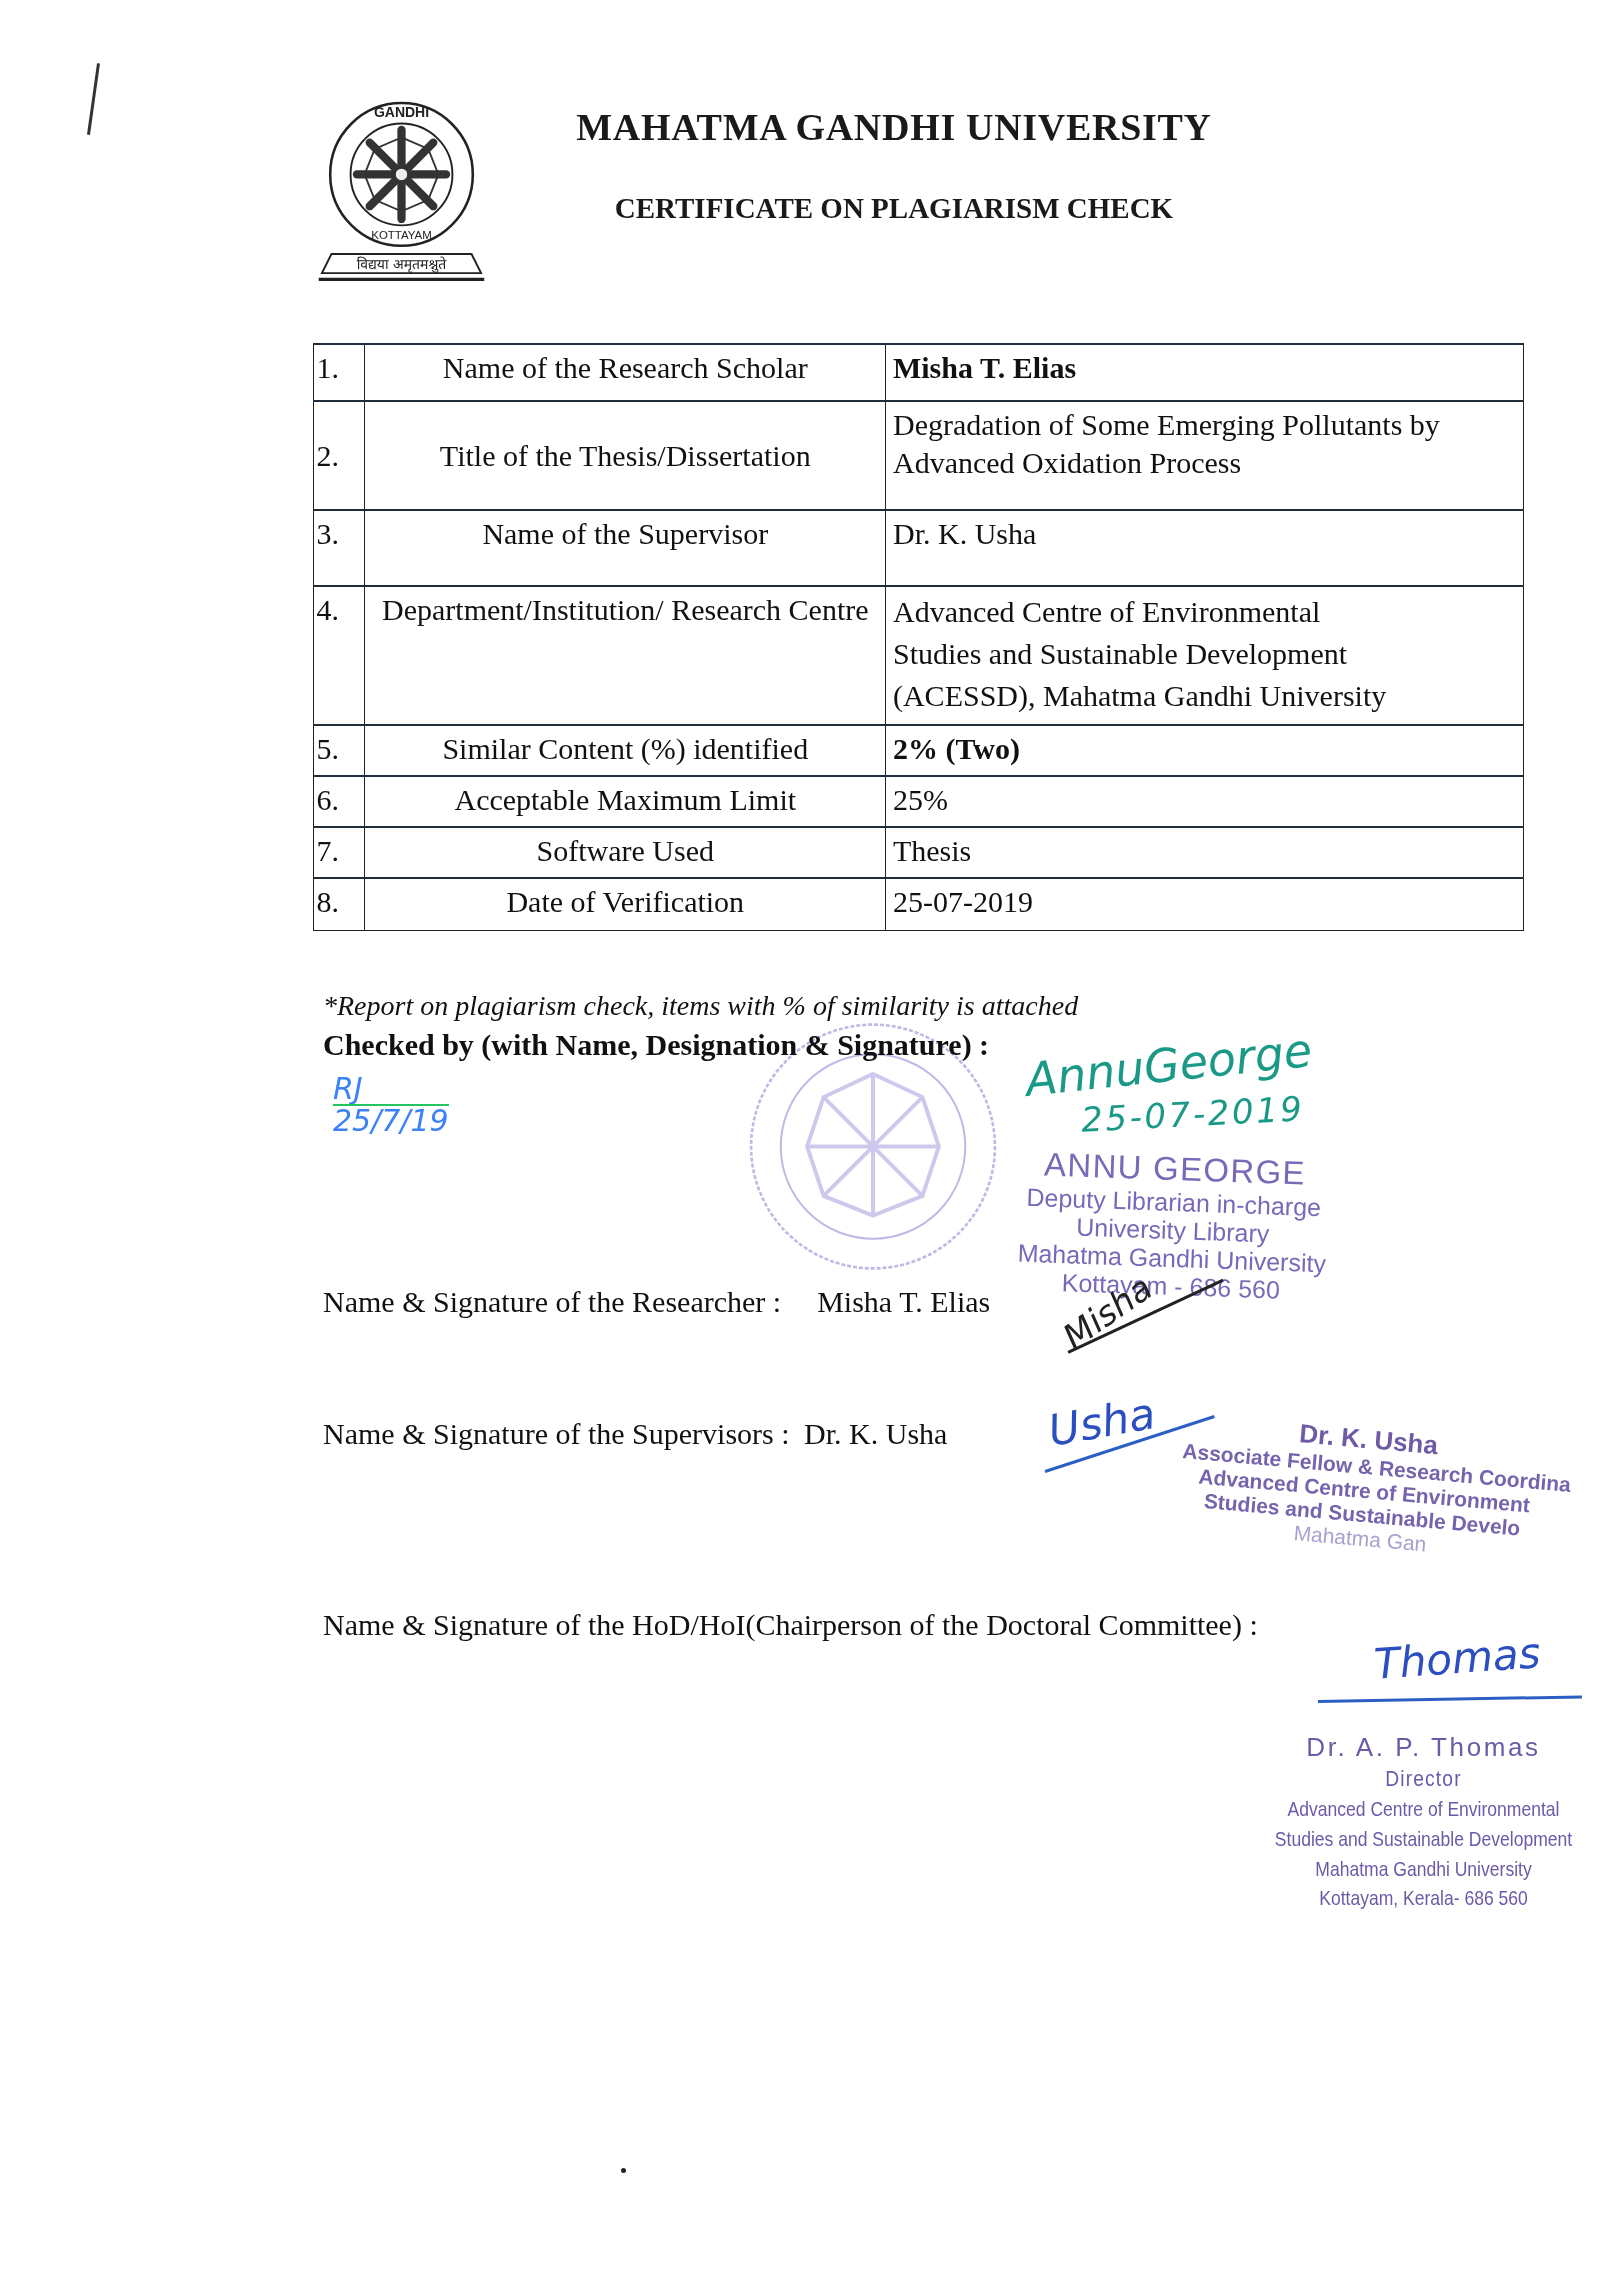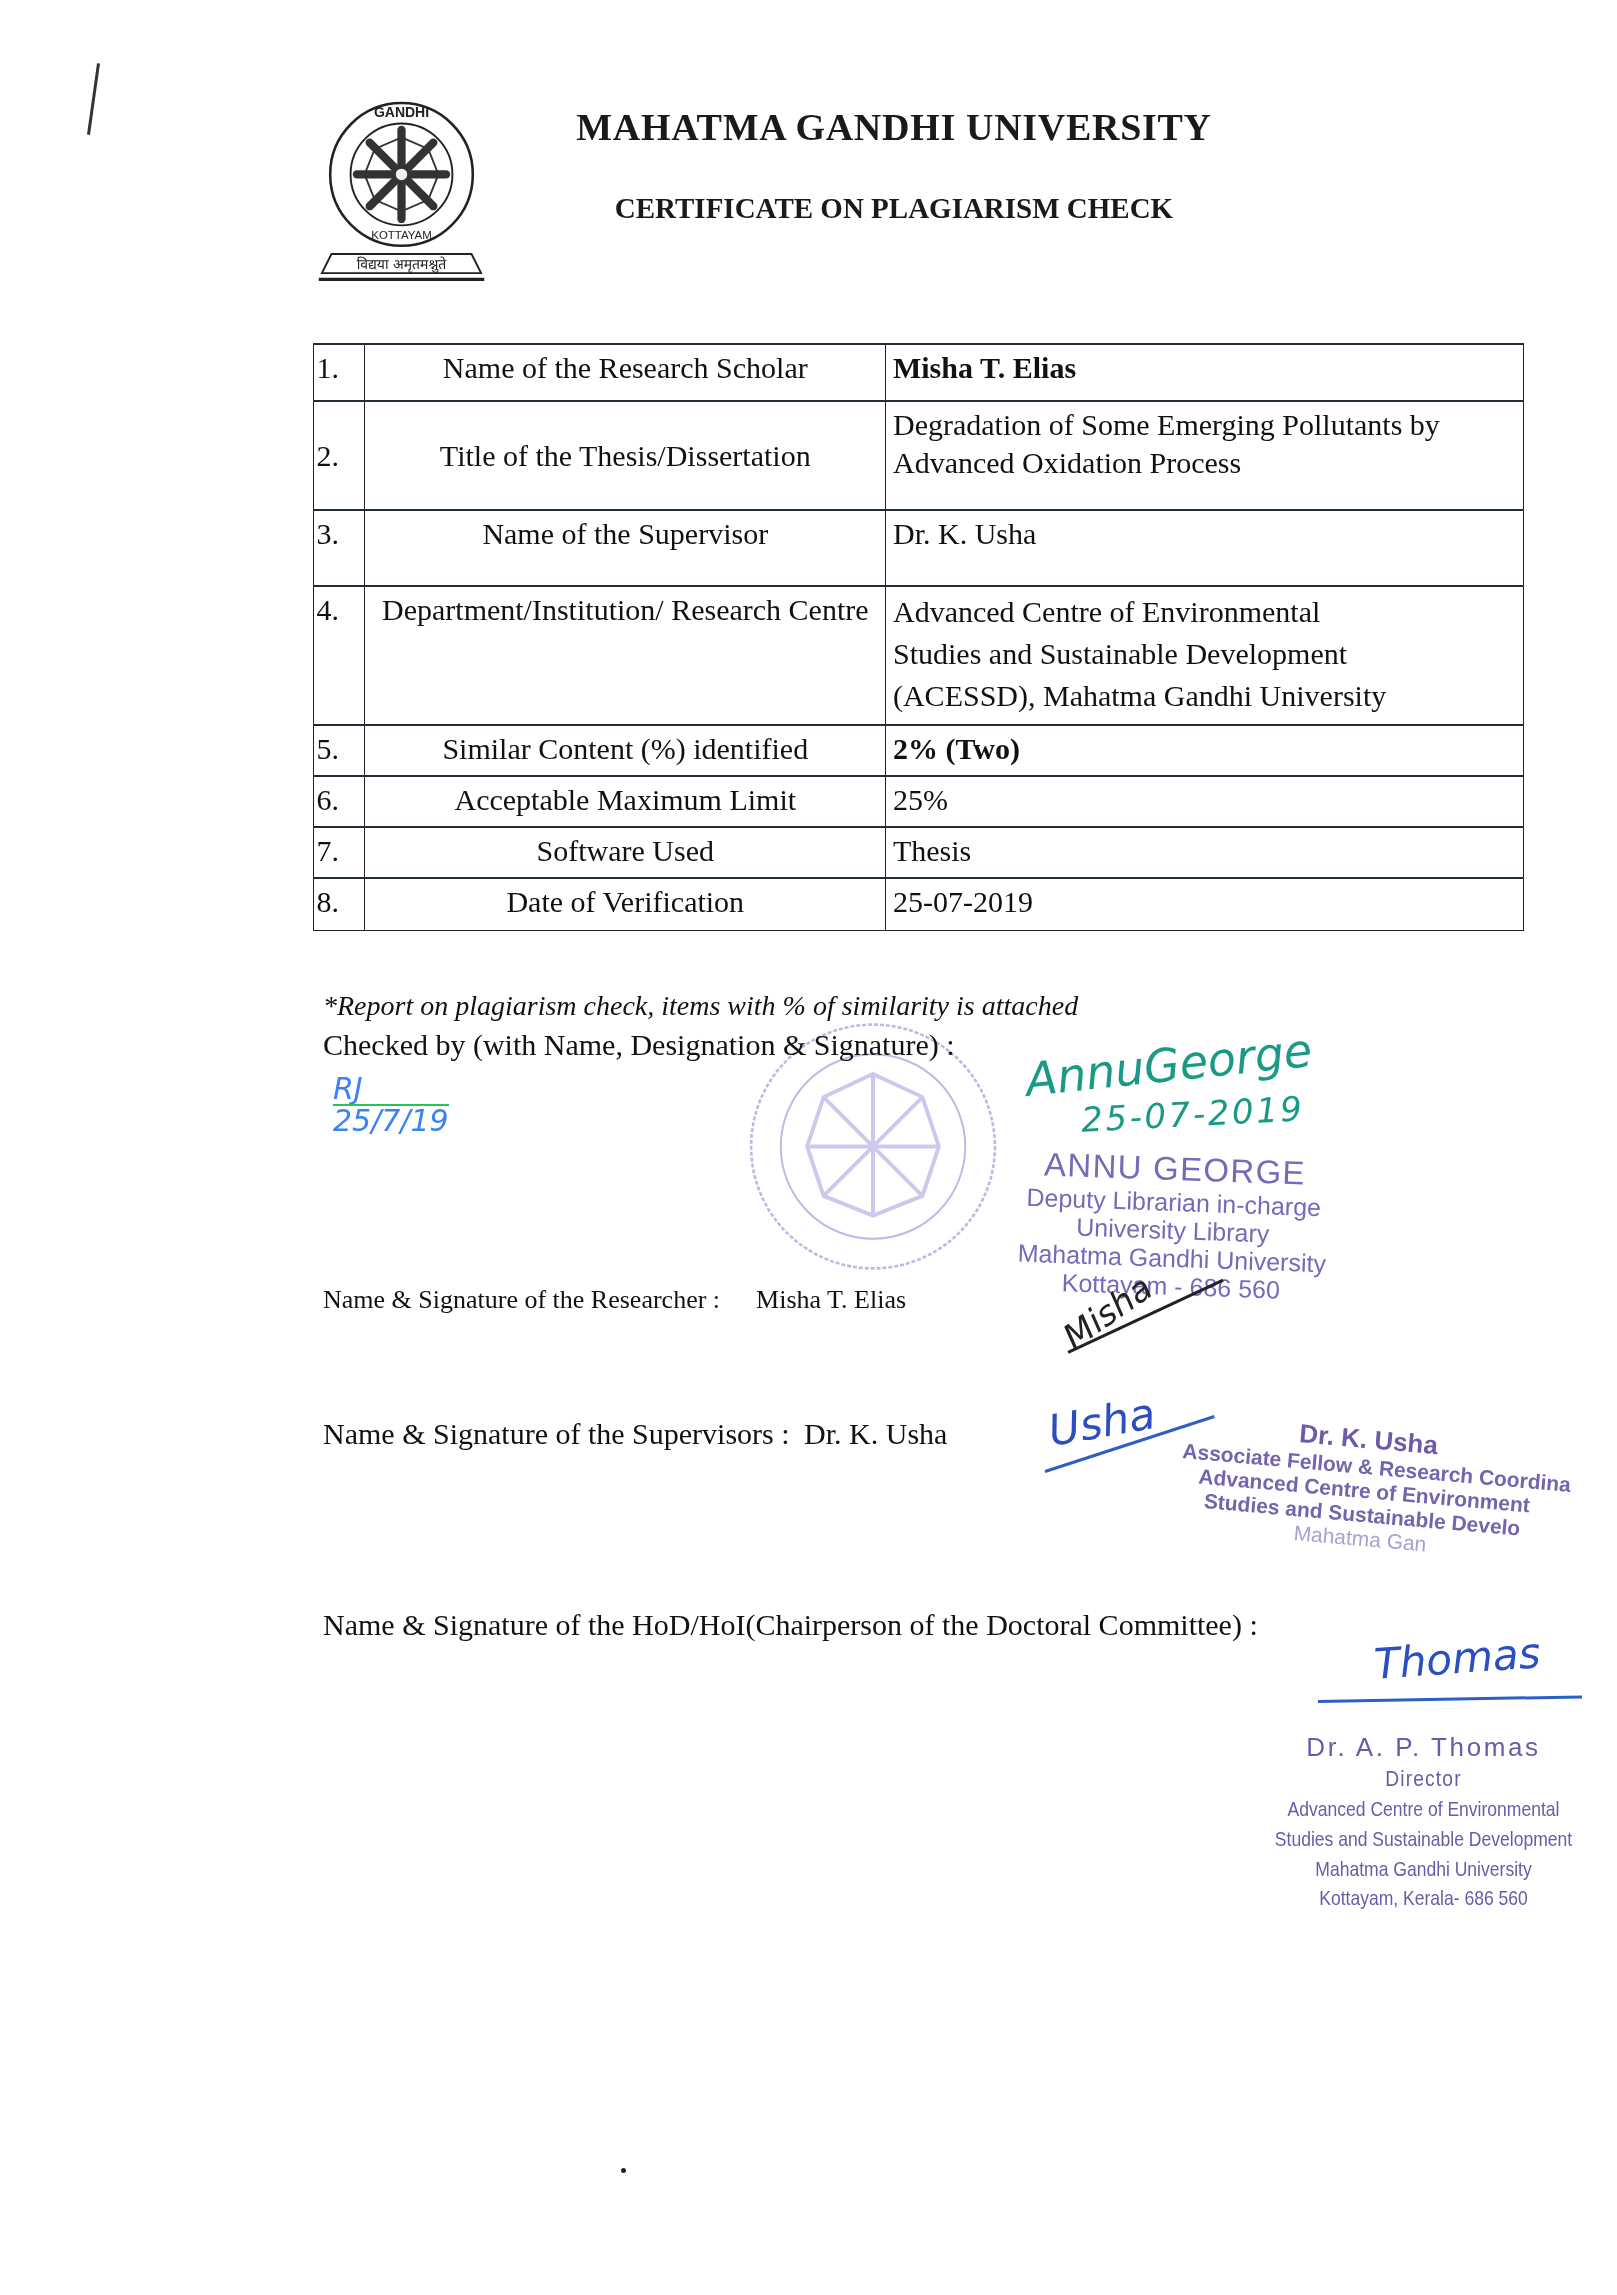--- a/index.html
+++ b/index.html
@@ -28,22 +28,22 @@
   .r2 td { height: 99px; }
   .r2 td.num, .r2 td.label { vertical-align: middle; }
   .r3 td { height: 66px; }
   .r4 td { height: 129px; }
   .r4 td.val { line-height: 1.4; }
   .r5 td, .r6 td, .r7 td { height: 41px; }
   .r8 td { height: 43px; }
 
   
   .note { left: 323px; top: 990px; font-size: 28px; font-style: italic; }
-  .checked { left: 323px; top: 1028px; font-size: 30px; }
-  .researcher { left: 323px; top: 1285px; font-size: 26px; }
+  .checked { left: 323px; top: 1028px; font-size: 30px; font-weight: bold; }
+  .researcher { left: 323px; top: 1285px; font-size: 30px; }
   .researcher .val { margin-left: 36px; }
   .supervisors { left: 323px; top: 1417px; font-size: 30px; }
   .supervisors .val { margin-left: 14.5px; }
   .hod { left: 323px; top: 1608px; font-size: 30px; }
 
   
   .stamp { font-family: "Liberation Sans", "DejaVu Sans", sans-serif; color: #7a68b8; text-align: center; }
   .stamp-annu { left: 962px; top: 1150px; width: 422px; transform: rotate(2deg); }
   .stamp-annu .name { font-size: 33px; letter-spacing: 1.3px; }
   .stamp-annu .line { font-size: 25px; line-height: 1.12; }

